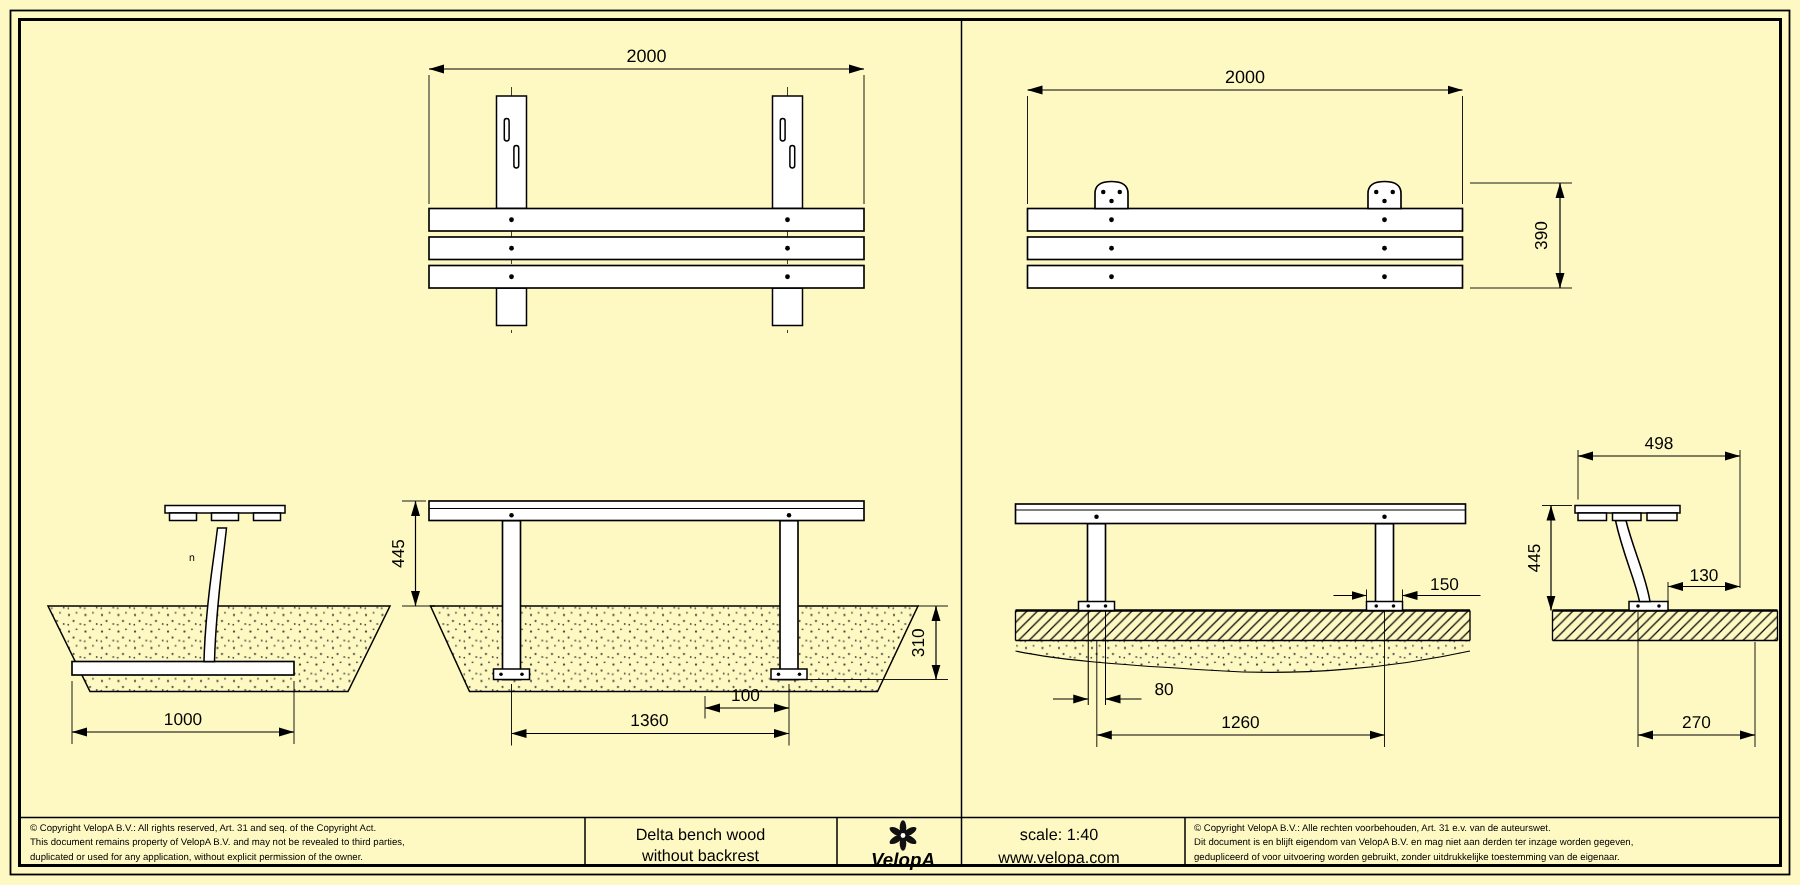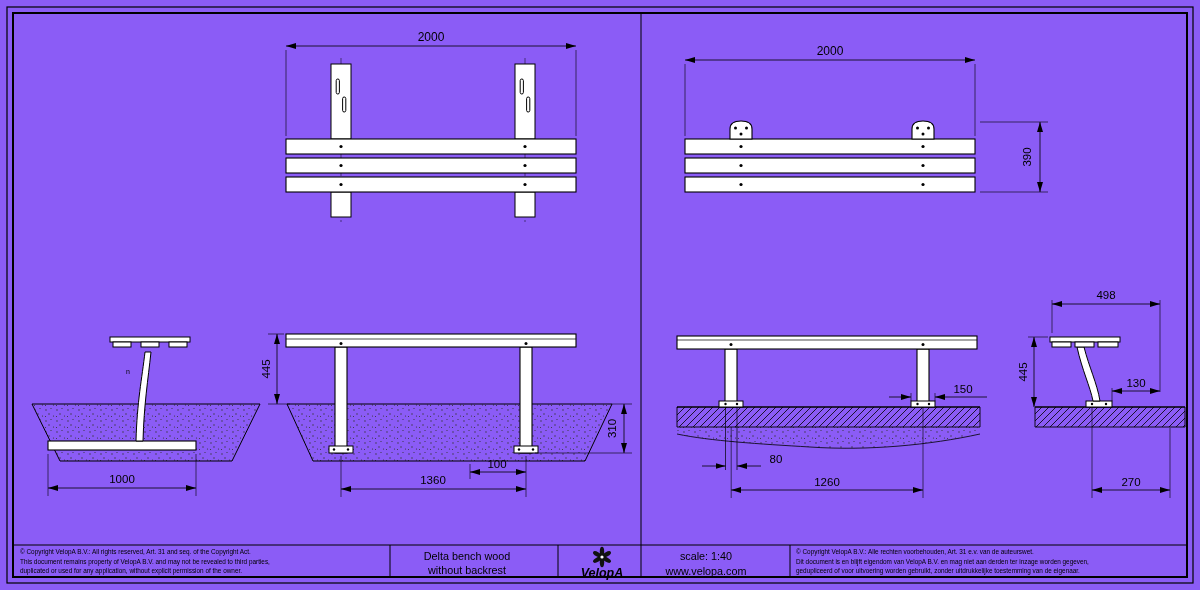--- a/index.html
+++ b/index.html
@@ -1,17 +1,17 @@
 <!DOCTYPE html>
 <html><head>
 <meta charset="utf-8">
 <style>
   html, body { margin: 0; padding: 0; background: #ffffff; }
   .sheet {
-    width: 1200px; height: 590px; background: #8b5cf6; position: relative;
+    width: 1200px; height: 590px; background: #fef9c3; position: relative;
     font-family: "Liberation Sans", sans-serif;
   }
   svg text {
     font-family: "Liberation Sans", sans-serif;
     fill: #000;
   }
   .dim { font-size: 11.5px; }
   .dim-big { font-size: 12px; }
   .tiny { font-size: 6.4px; }
   .prod { font-size: 10.8px; }

